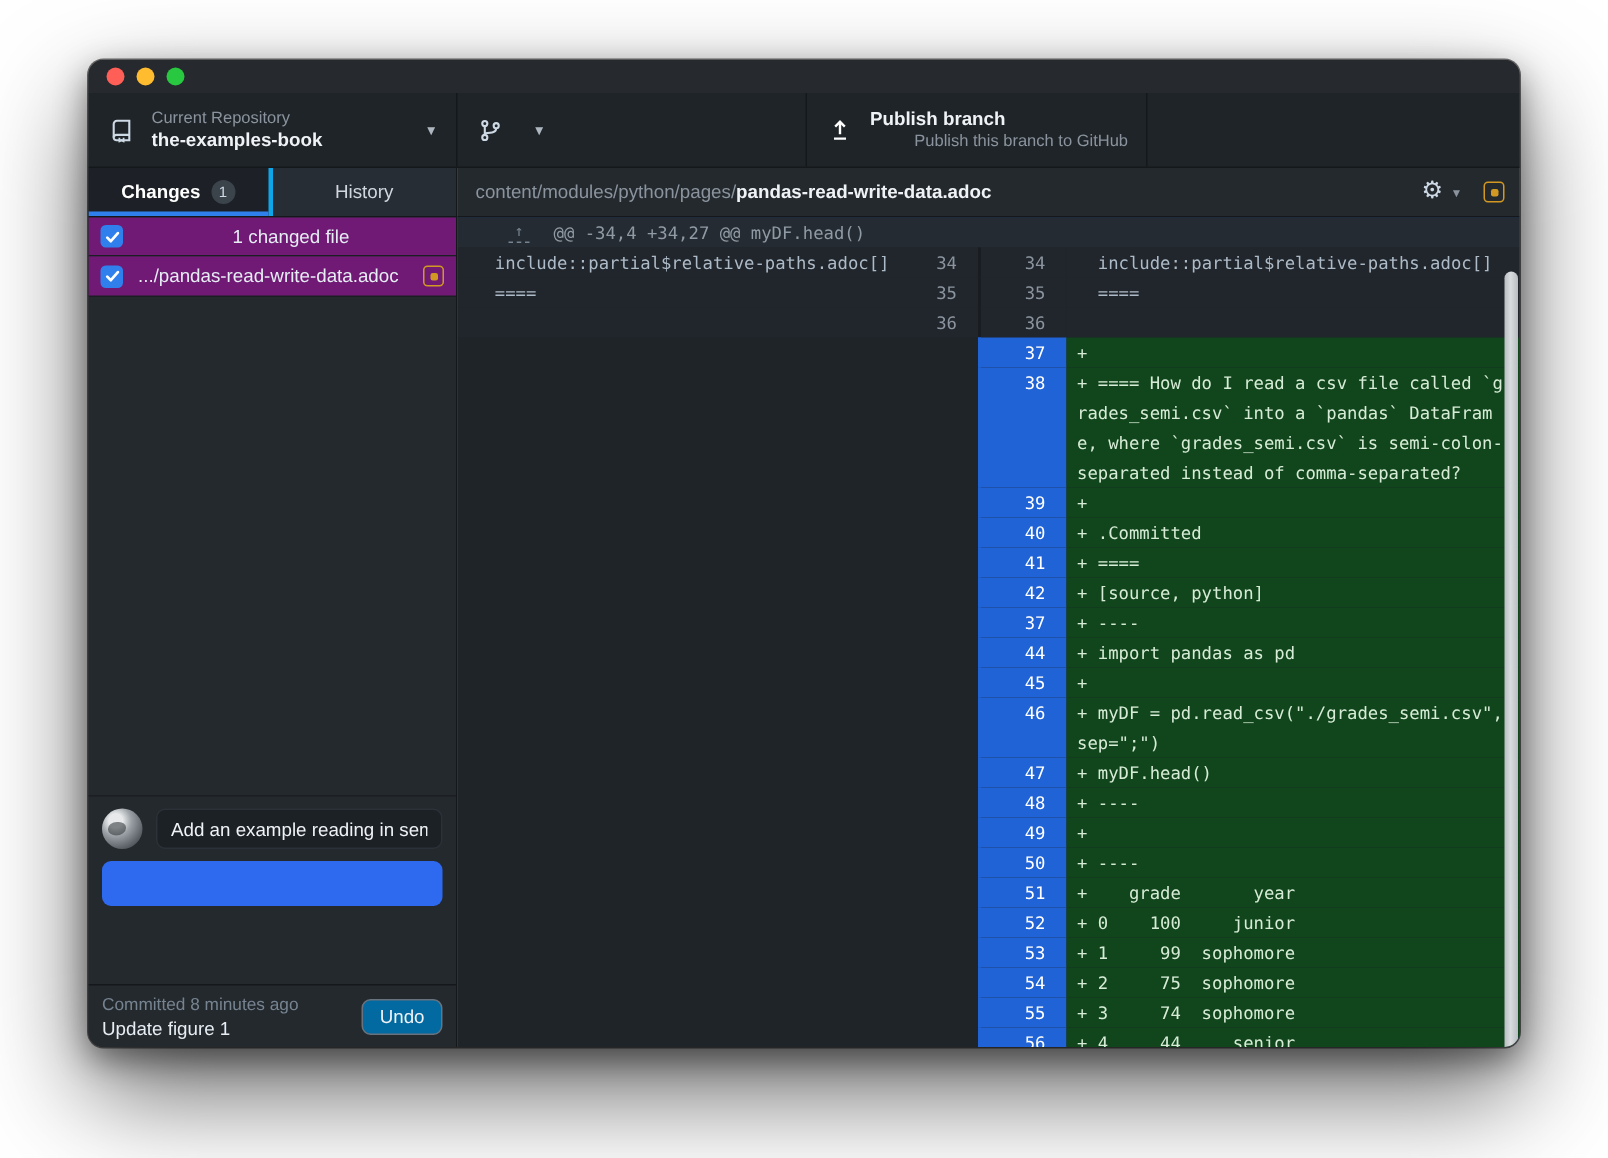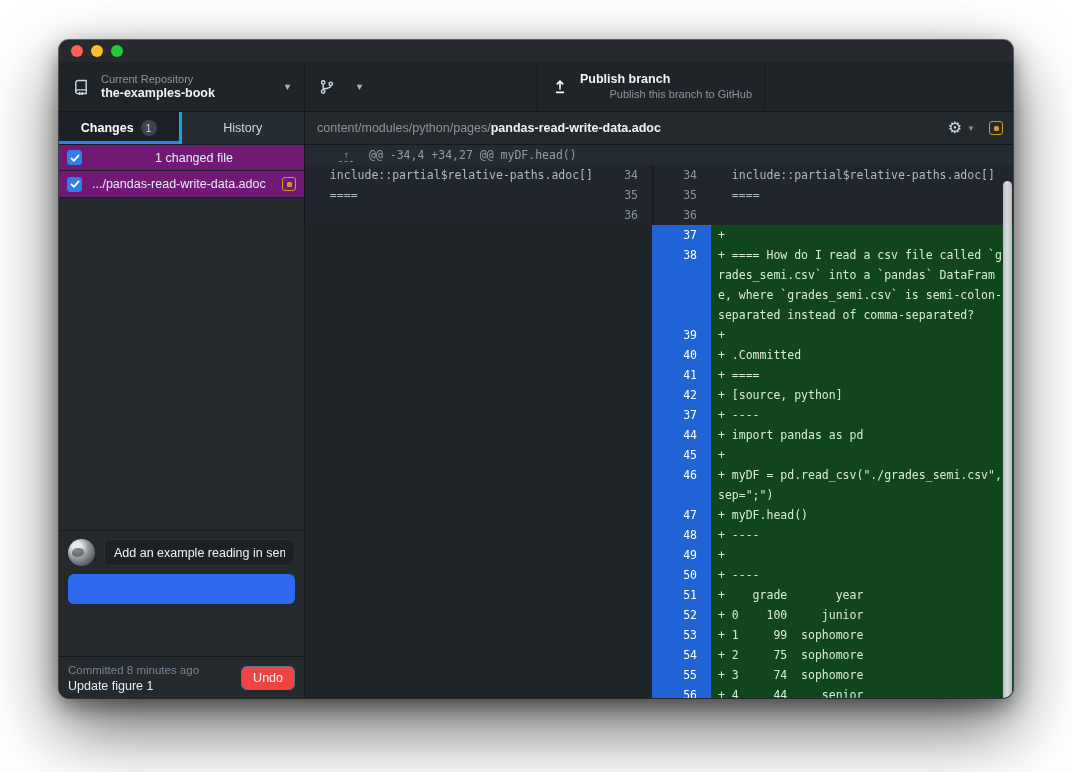--- a/index.html
+++ b/index.html
@@ -63,21 +63,21 @@
   .summary-input { flex:1; height:27px; background:#1c2126; border:1px solid #2b3138; border-radius:6px; color:#f0f3f6; font-size:12.5px; padding:0 9px; outline:none; font-family:"Liberation Sans", sans-serif; min-width:0; }
   .desc-box { height:110px; background:#1c2126; border:1px solid #343b43; border-radius:8px; position:relative; margin-bottom:9px; }
   .desc-box textarea { width:100%; height:80px; background:transparent; border:none; outline:none; resize:none; color:#e6edf3; font-size:12.5px; padding:9px 10px; font-family:"Liberation Sans", sans-serif; }
   .desc-box textarea::placeholder { color:#8b949e; }
   .coauthor { position:absolute; left:9px; bottom:7px; width:18px; height:16px; color:#8b949e; cursor:pointer; }
   .commit-btn { width:100%; height:30px; border:none; border-radius:6px; background:#2d6af0; color:#ffffff; font-size:13px; cursor:pointer; font-family:"Liberation Sans", sans-serif; }
 
   .history-bar { position:absolute; left:0; right:0; bottom:0; height:42px; border-top:1px solid #15181b; background:#24292e; padding:6px 9px; }
   .hb-ago { font-size:11.5px; color:#768390; line-height:15px; }
   .hb-msg { font-size:12.5px; color:#e6edf3; line-height:16px; }
-  .undo-btn { position:absolute; right:9px; top:9px; height:24px; padding:0 11px; background:#ef4444; border:1px solid #6a737d; border-radius:6px; color:#f0f3f6; font-size:12.5px; cursor:pointer; font-family:"Liberation Sans", sans-serif; }
+  .undo-btn { position:absolute; right:9px; top:9px; height:24px; padding:0 11px; background:#0369a1; border:1px solid #6a737d; border-radius:6px; color:#f0f3f6; font-size:12.5px; cursor:pointer; font-family:"Liberation Sans", sans-serif; }
 
   
   .diff-header { height:33px; background:#24292e; border-bottom:1px solid #15181b; display:flex; align-items:center; padding:0 10px 0 12px; }
   .path { flex:1; font-size:12.5px; color:#8b949e; white-space:nowrap; overflow:hidden; }
   .path b { color:#f0f3f6; font-weight:bold; }
   .gear-wrap { display:flex; align-items:center; gap:5px; margin-right:14px; color:#cdd9e5; cursor:pointer; }
   .gear { font-size:16px; line-height:16px; }
   .gear-caret { font-size:8px; color:#8b949e; }
 
   

